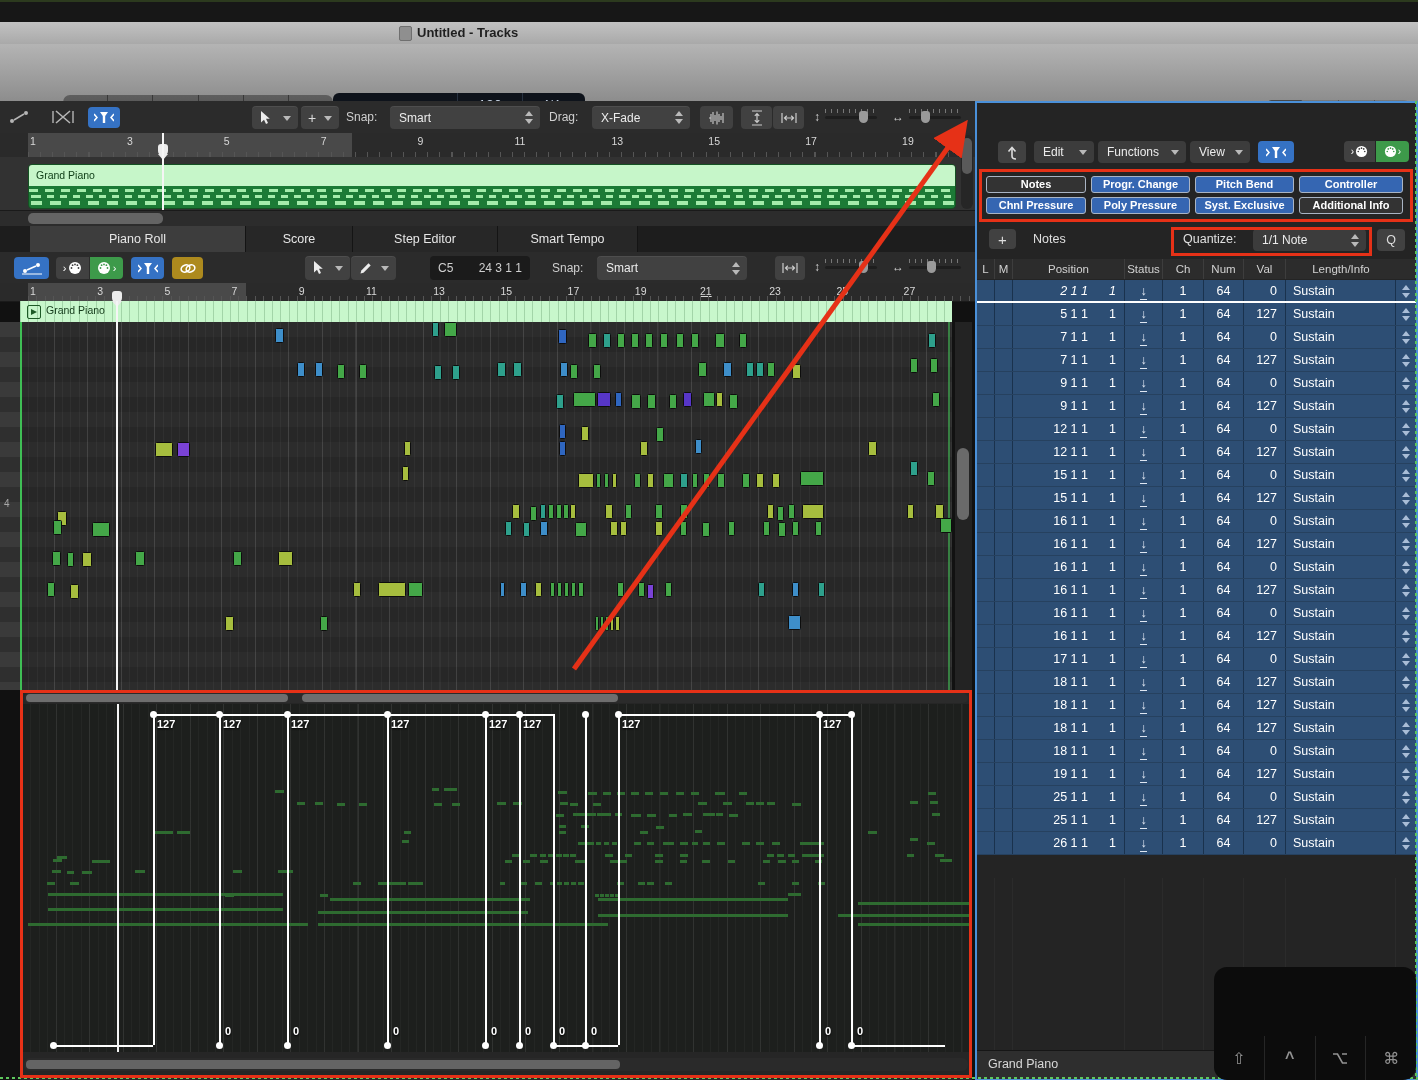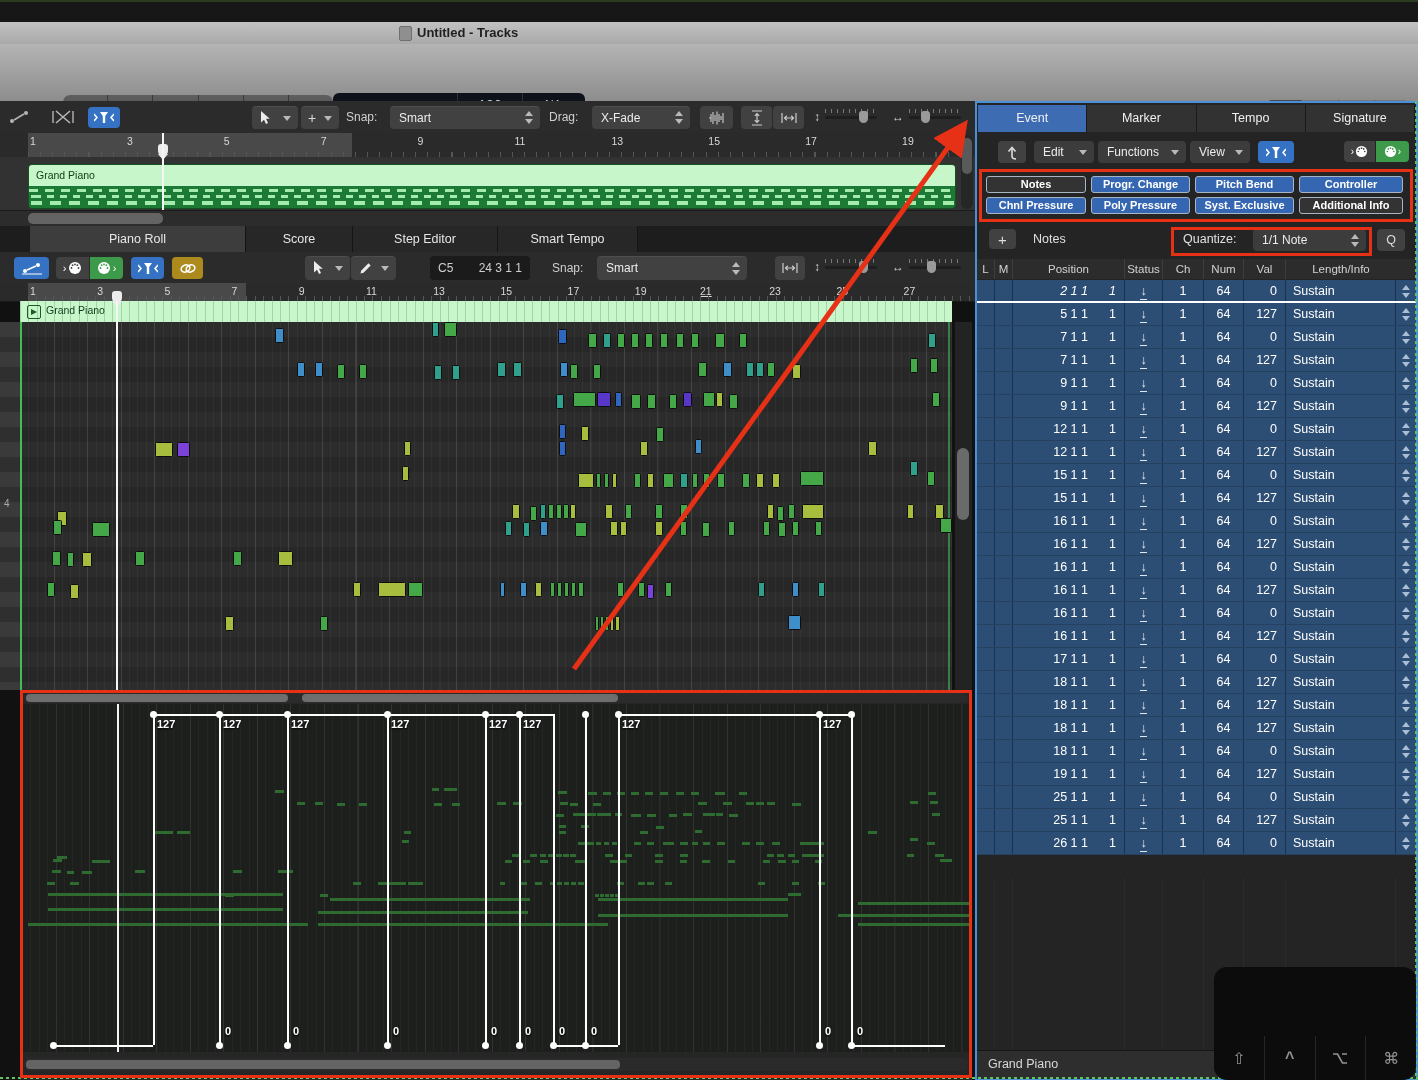--- a/index.html
+++ b/index.html
@@ -918,26 +918,20 @@
       </div>
     <div class="playhead" style="position:absolute;left:95px;top:0;height:348px;width:1.5px"></div>
   </div>
   <div id="lane-botscroll">
       <div class="h"></div>
     </div>
 </div>
 <div class="abs" id="red-lane"></div>
 
 <div class="abs" id="event-panel">
-  <div id="ev-tabs">
-    <div class="ev-tab active">Event</div>
-    <div class="ev-tab">Marker</div>
-    <div class="ev-tab">Tempo</div>
-    <div class="ev-tab">Signature</div>
-  </div>
 
   <div id="ev-toolbar">
     <div class="abs sqbtn btn-dark" style="left:21px;top:2px;width:28px;height:22px;position:absolute">
       <svg width="14" height="15" viewBox="0 0 14 15">
         <path d="M7 3 V11 Q7 14 11 14" fill="none" stroke="#ddd" stroke-width="1.6"></path>
         <path d="M3.5 6.5 L7 2.5 L10.5 6.5" fill="none" stroke="#ddd" stroke-width="1.6"></path>
       </svg>
     </div>
     <div class="ev-dd" style="left:57px;top:2px;width:60px">
       <span>Edit</span>

